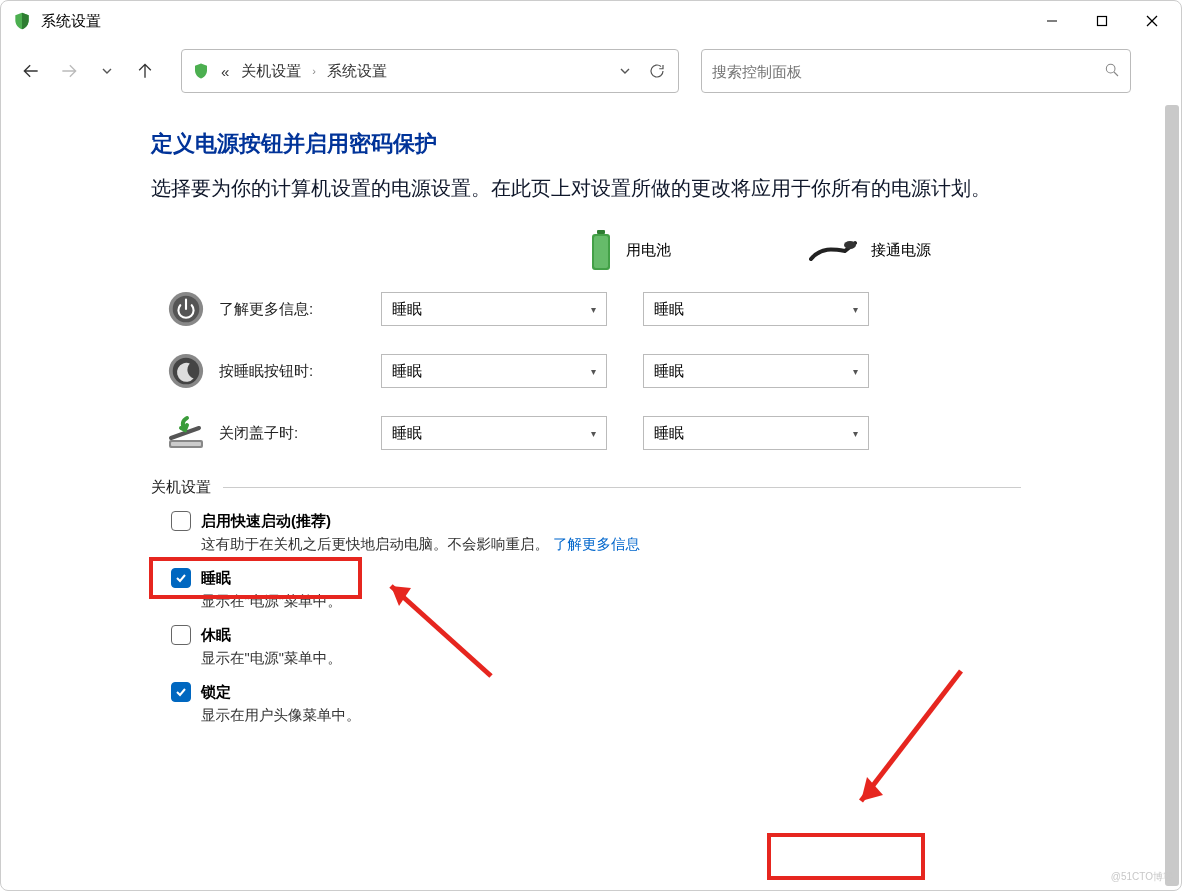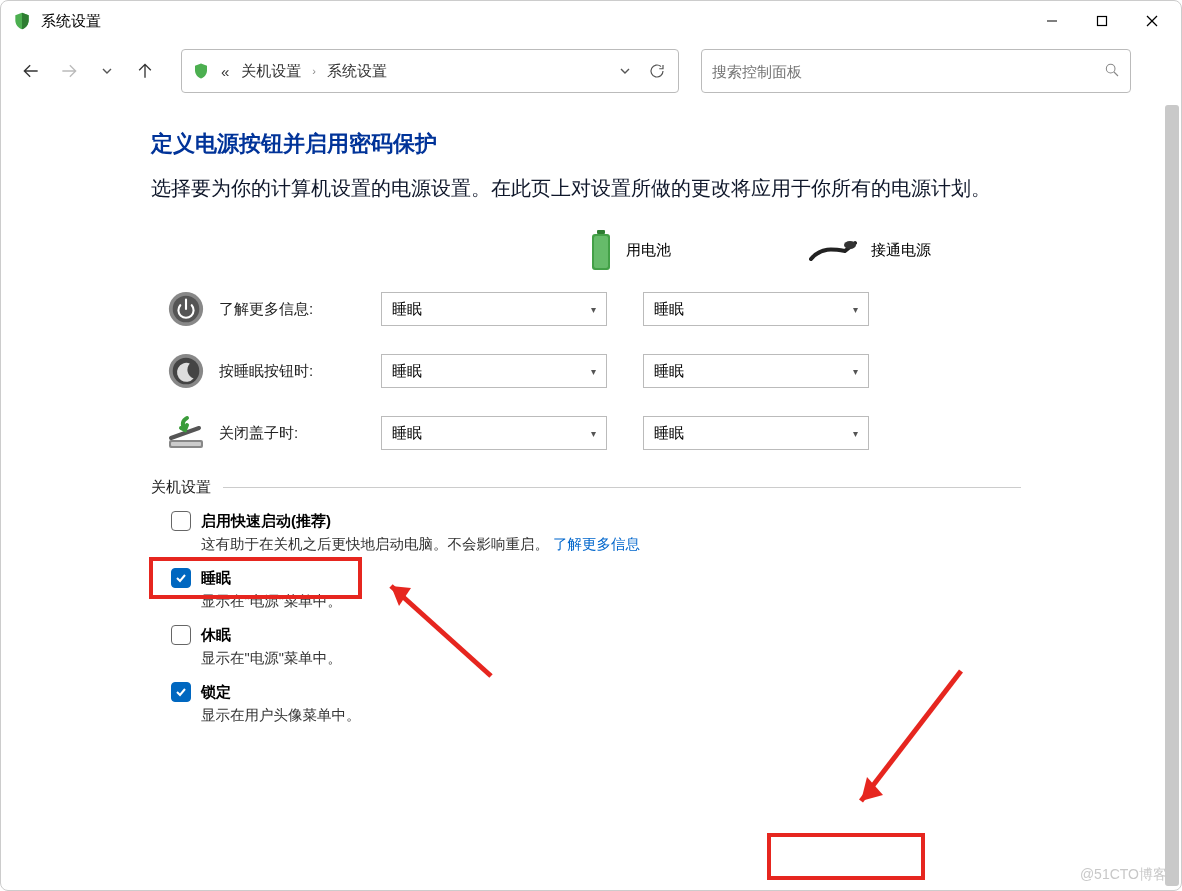--- a/index.html
+++ b/index.html
@@ -174,21 +174,21 @@
     cursor: pointer;
   }
 
   
   .red-box {
     position: absolute; border: 4px solid #e6261f; pointer-events: none; z-index: 50;
   }
   .red-arrow { position: absolute; z-index: 50; pointer-events: none; }
 
   .watermark {
-    position: absolute; right: 14px; bottom: 6px; font-size: 14px; color: #c8c8c8; z-index: 60;
+    position: absolute; right: 8px; bottom: 6px; font-size: 10px; color: #c8c8c8; z-index: 60;
   }
 </style>
 </head>
 <body>
 
 <div class="window">
 
   <div class="titlebar">
     <span class="app-icon">
       <svg width="20" height="20" viewBox="0 0 24 24">

